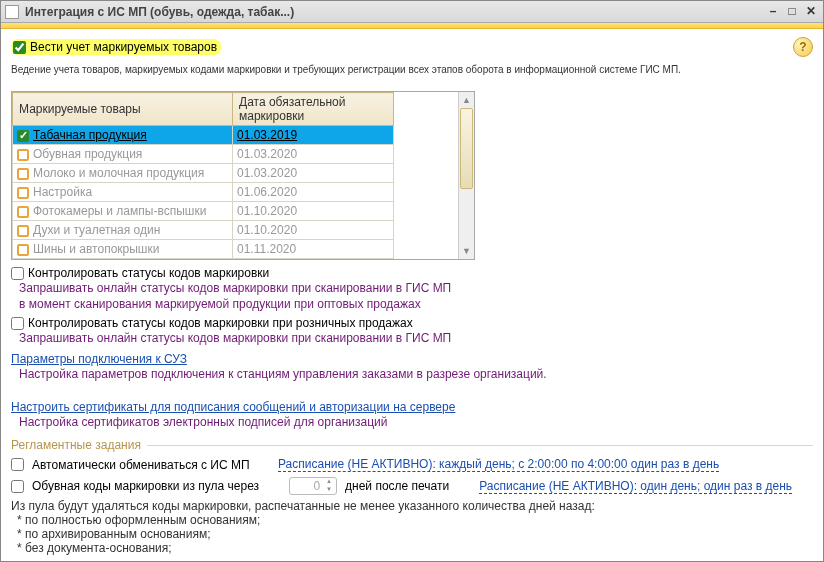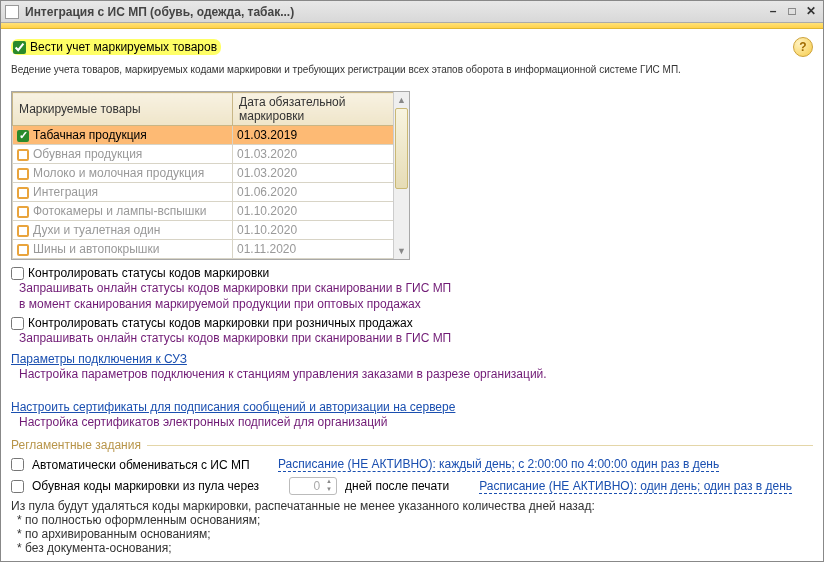--- a/index.html
+++ b/index.html
@@ -97,21 +97,21 @@
   }
   .desc {
     color: #333;
     font-size: 10px;
     line-height: 15px;
     margin-bottom: 4px;
   }
   .table-wrap {
     position: relative;
     border: 1px solid #a8a8a8;
-    width: 399px;
+    width: 464px;
     margin-top: 14px;
   }
   .table {
     width: 382px;
     border-collapse: collapse;
     font-size: 12px;
   }
   .table th {
     background: linear-gradient(#f8f2e2,#efe5c9);
     border: 1px solid #c8b686;
@@ -121,22 +121,23 @@
     color: #333;
     height: 19px;
   }
   .table td {
     border: 1px solid #d8d4c6;
     padding: 1px 4px;
     height: 19px;
     color: #999;
   }
   .table tr.selected td {
-    background: #fdba74;
+    background: #0ea5e9;
     color: #000;
+    text-decoration: underline;
   }
   .table tr.selected .cbx {
     border-color: #2a8a2a;
     background: #2a8a2a;
   }
   .cbx {
     display: inline-block;
     width: 12px; height: 12px;
     border: 2px solid #e9a43c;
     border-radius: 2px;
@@ -292,21 +293,21 @@
           </tr>
           <tr>
             <td><span class="cbx"></span><span>Обувная продукция</span></td>
             <td>01.03.2020</td>
           </tr>
           <tr>
             <td><span class="cbx"></span><span>Молоко и молочная продукция</span></td>
             <td>01.03.2020</td>
           </tr>
           <tr>
-            <td><span class="cbx"></span><span>Интеграция</span></td>
+            <td><span class="cbx"></span><span>Настройка</span></td>
             <td>01.06.2020</td>
           </tr>
           <tr>
             <td><span class="cbx"></span><span>Фотокамеры и лампы-вспышки</span></td>
             <td>01.10.2020</td>
           </tr>
           <tr>
             <td><span class="cbx"></span><span>Духи и туалетная один</span></td>
             <td>01.10.2020</td>
           </tr>

